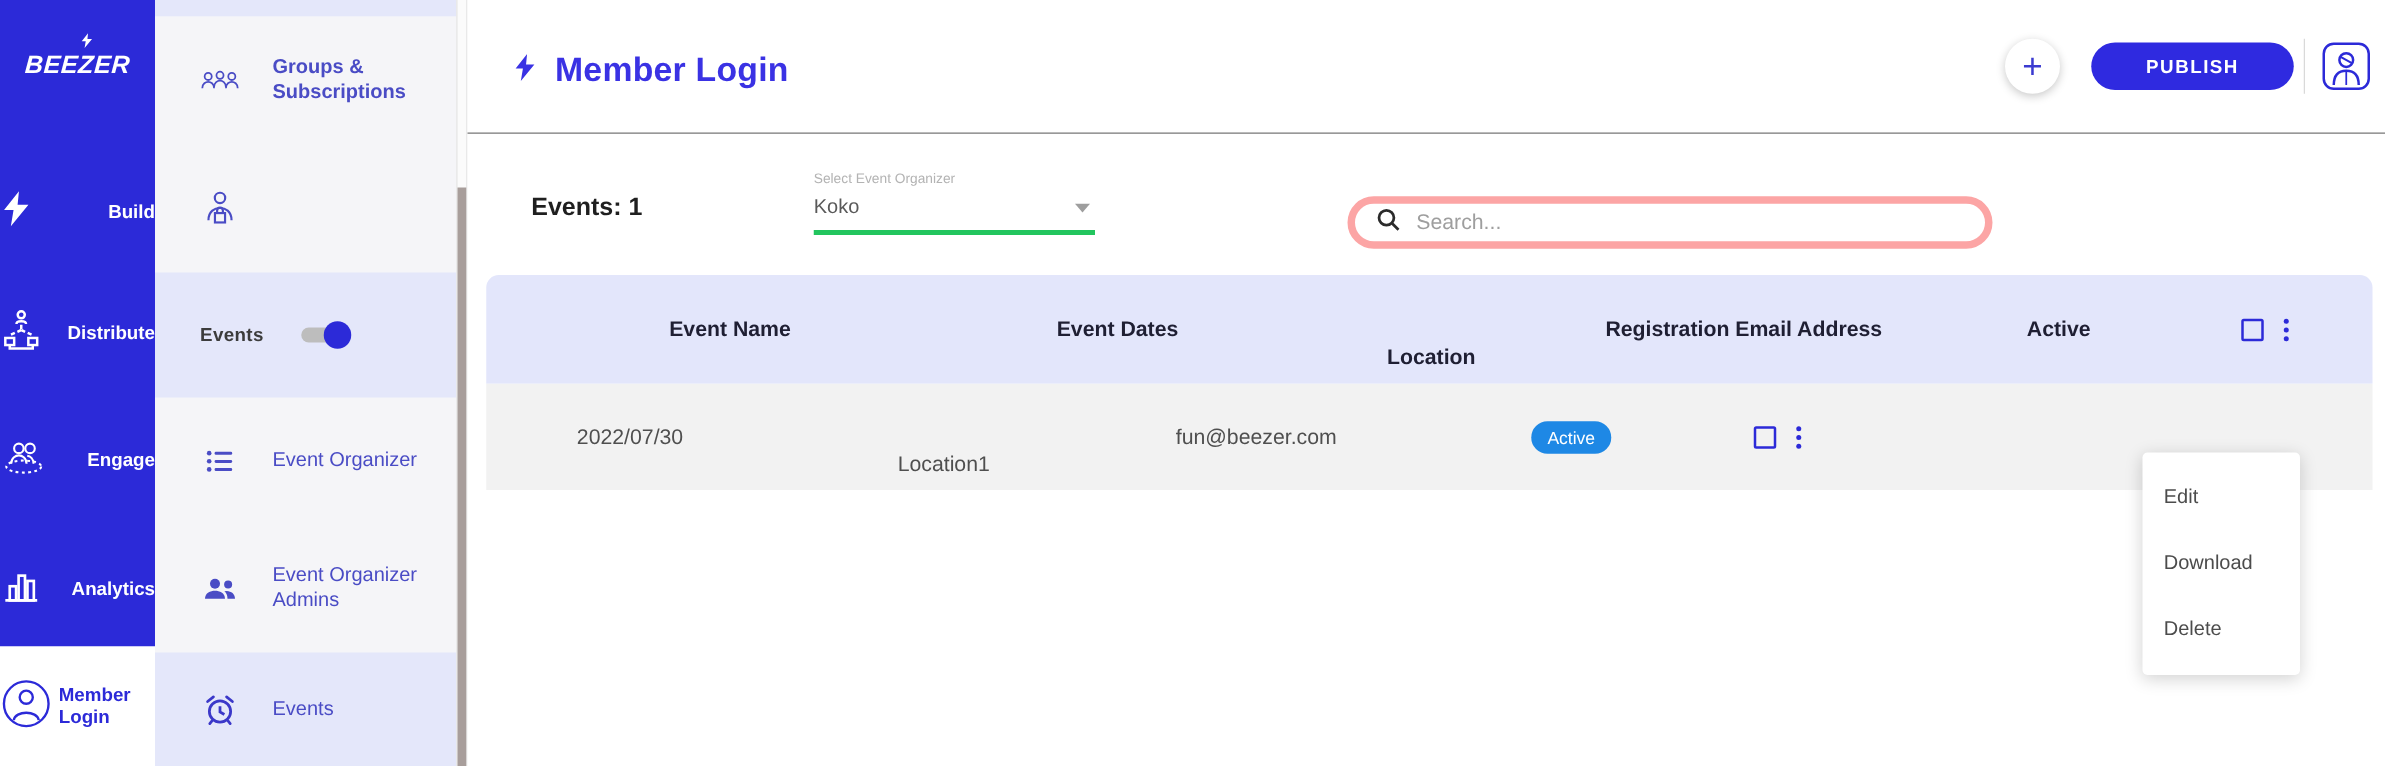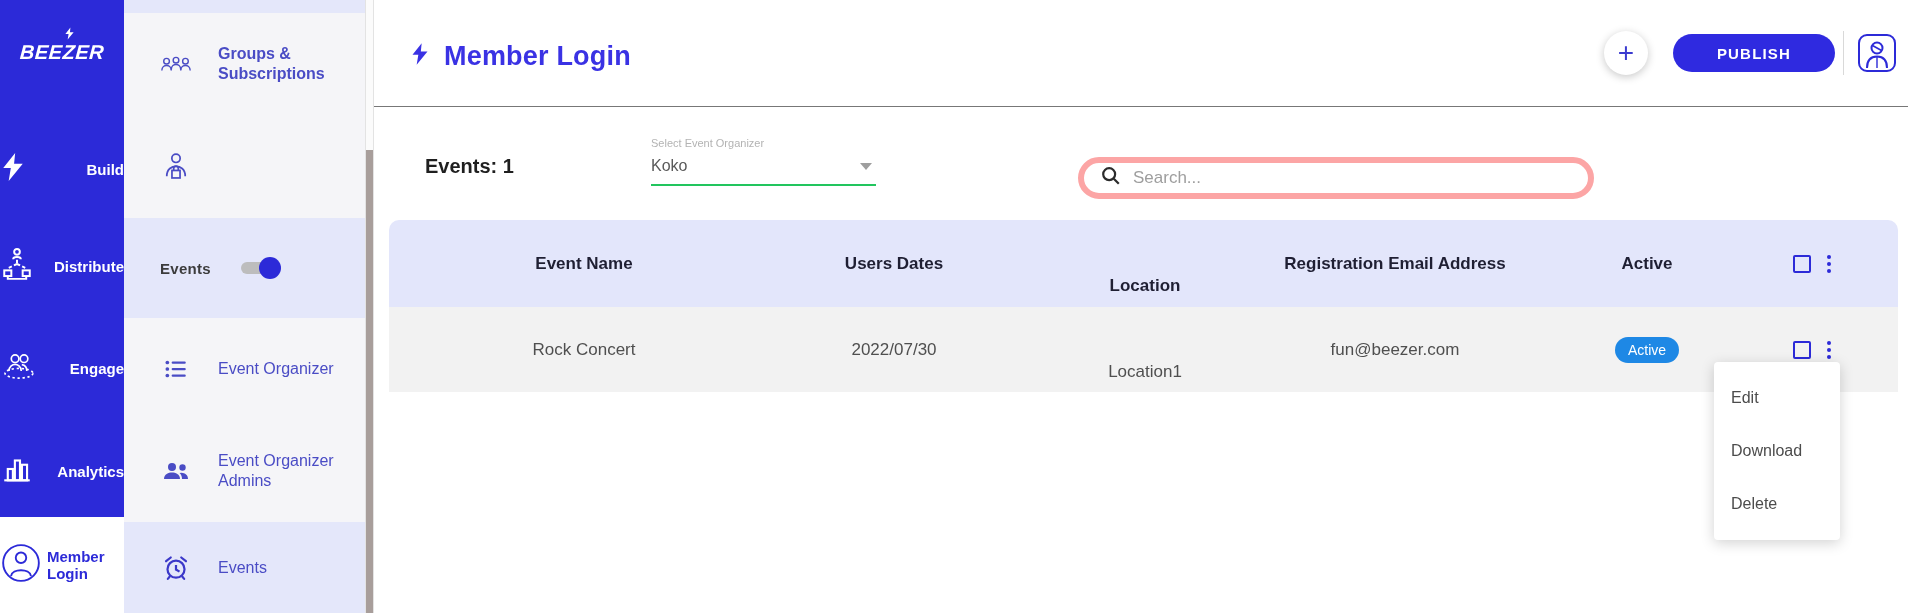--- a/index.html
+++ b/index.html
@@ -49,21 +49,21 @@
   .add-btn { width:44px; height:44px; border-radius:50%; background:#fff; border:none; box-shadow:0 2px 8px rgba(0,0,0,.22); color:#3b3bd0; font-size:28px; font-weight:400; line-height:40px; cursor:pointer; }
   .publish-btn { width:162px; height:38px; margin-left:25px; border:none; border-radius:19px; background:#2f2ae0; color:#fff; font-size:15px; font-weight:700; letter-spacing:1.2px; cursor:pointer; font-family:"Liberation Sans",sans-serif; }
   .vdivider { width:1px; height:44px; background:#d9d9d9; margin:0 12px 0 8px; }
   .account-btn { width:42px; height:42px; background:transparent; border:none; cursor:pointer; padding:0; }
 
   
   .controls { position:relative; height:113px; }
   .events-count { position:absolute; left:15px; top:48px; font-size:20px; font-weight:600; color:#1f1f1f;margin-left:36px; }
   .organizer-select { position:absolute; left:277px; top:30px; width:225px; cursor:pointer; }
   .org-label { font-size:11px; color:#b3b3b3; display:block; }
-  .org-value-row { display:flex; align-items:center; justify-content:space-between; margin-top:8px; padding-bottom:9px; border-bottom:2px solid #22c55e; }
+  .org-value-row { display:flex; align-items:center; justify-content:space-between; margin-top:8px; padding-bottom:9px; border-bottom:4px solid #22c55e; }
   .org-value { font-size:16px; color:#5a5a5a; }
   .select-arrow { width:0; height:0; border-left:6px solid transparent; border-right:6px solid transparent; border-top:7px solid #9e9e9e; margin-right:4px; }
   .search-box { position:absolute; left:704px; top:50px; width:516px; height:42px; border:6px solid #fca5a5; border-radius:21px; background:#fff; display:flex; align-items:center; padding-left:16px; }
   .search-input { border:none; outline:none; flex:1; font-size:17px; color:#444; margin-left:11px; background:transparent; font-family:"Liberation Sans",sans-serif; }
   .search-input::placeholder { color:#9e9e9e; }
 
   
   .events-table { margin-left:15px; width:1509px; }
   .thead { display:flex; align-items:center; height:87px; background:#e3e6fb; border-radius:10px 10px 0 0; }
   .trow { display:flex; align-items:center; height:85px; background:#f2f2f2; }
@@ -282,36 +282,35 @@
             <path d="M15 15 L20.5 20.5"></path>
           </svg>
         </span>
         <input class="search-input" type="text" placeholder="Search..." style="">
       </div>
     </div>
 
     <div class="events-table">
       <div class="thead">
         <div class="col-name th">Event Name</div>
-        <div class="col-dates th">Users Dates</div>
+        <div class="col-dates th">Event Dates</div>
         <div class="col-loc th">Location</div>
         <div class="col-email th">Registration Email Address</div>
         <div class="col-active th">Active</div>
         <div class="col-ctrl">
           <span class="checkbox"></span>
           <button class="kebab">
             <span class="dot"></span>
               <span class="dot"></span>
               <span class="dot"></span>
           </button>
         </div>
       </div>
 
       <div class="trow">
-        <div class="col-name td">Rock Concert</div>
         <div class="col-dates td">2022/07/30</div>
         <div class="col-loc td">Location1</div>
         <div class="col-email td">fun@beezer.com</div>
         <div class="col-active">
           <span class="status-badge">Active</span>
         </div>
         <div class="col-ctrl">
           <span class="checkbox"></span>
           <button class="kebab">
             <span class="dot"></span>

